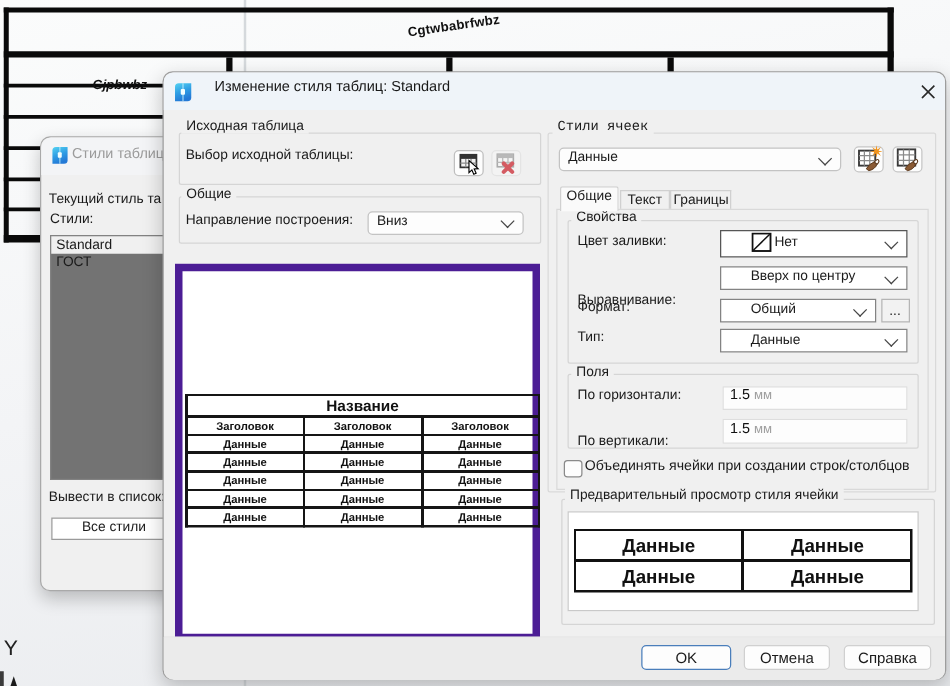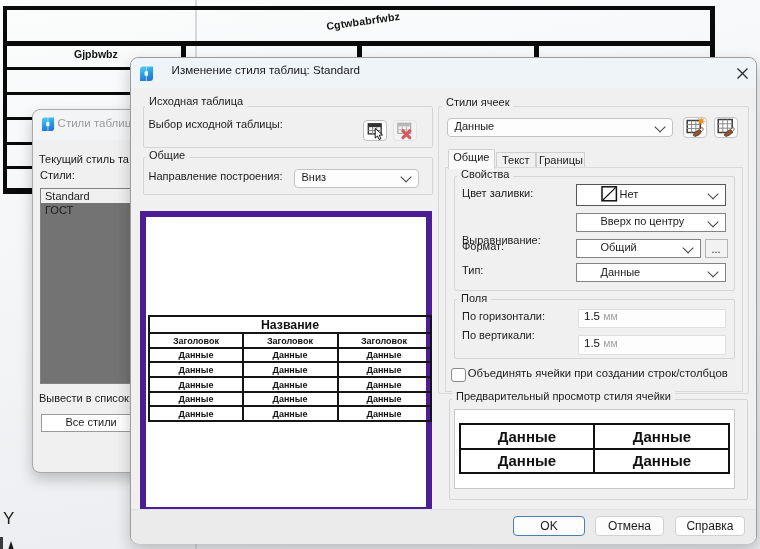--- a/index.html
+++ b/index.html
@@ -33,21 +33,21 @@
   <div class="ln" style="left:3px;top:188px;width:712px;height:6px;"></div>
   <div class="ln" style="left:181px;top:46px;width:5px;height:21px;"></div>
   <div class="ln" style="left:357px;top:46px;width:5px;height:21px;"></div>
   <div class="ln" style="left:534px;top:46px;width:5px;height:21px;"></div>
   <div class="ln" style="left:3px;top:67px;width:712px;height:2.5px;"></div>
   <div class="ln" style="left:3px;top:92px;width:712px;height:2.5px;"></div>
   <div class="ln" style="left:3px;top:117px;width:712px;height:2.5px;"></div>
   <div class="ln" style="left:3px;top:142px;width:712px;height:2.5px;"></div>
   <div class="ln" style="left:3px;top:166px;width:712px;height:2.5px;"></div>
   <div class="abs" style="left:326px;top:15px;font-size:10.5px;font-weight:600;color:#101010;transform:rotate(-8deg);letter-spacing:0.2px;">Cgtwbabrfwbz</div>
-  <div class="abs" style="left:74px;top:48px;font-size:10.5px;font-weight:600;color:#101010;">Gjpbwbz</div>
+  <div class="abs" style="left:74px;top:62px;font-size:10.5px;font-weight:600;color:#101010;font-style:italic;">Gjpbwbz</div>
 </div>
 
 <div class="abs" style="left:3px;top:509px;font-size:17px;color:#222;">Y</div>
 <div class="abs" style="left:0px;top:537px;width:2.5px;height:12px;background:#3a3a3a;"></div>
 <div class="abs" style="left:7.5px;top:541px;width:0;height:0;border-left:3.5px solid transparent;border-right:3.5px solid transparent;border-bottom:9px solid #1a1a1a;"></div>
 
 <div class="abs" style="left:32px;top:109px;width:125px;height:362px;background:#f0f0f0;border:1px solid #a9a9a9;border-radius:8px;box-shadow:0 6px 14px rgba(0,0,0,0.22);">
   <div class="abs" style="left:0;top:0;right:0;height:30px;background:#f3f4f6;border-radius:8px 8px 0 0;"></div>
   <svg class="abs" style="left:8px;top:7px;" width="14" height="15" viewBox="0 0 15 16">
     <defs>
@@ -152,21 +152,21 @@
           <text x="142" y="87.3" font-size="9">Данные</text>
           <text x="236" y="87.3" font-size="9">Данные</text>
         <text x="48" y="102" font-size="9">Данные</text>
           <text x="142" y="102" font-size="9">Данные</text>
           <text x="236" y="102" font-size="9">Данные</text>
       </g>
     </svg>
   </div>
 
   <div class="grp" style="left:307px;top:48.1px;width:308.5px;height:286px;border-color:#d9d9d9;"></div>
-  <div class="gcap" style="left:311px;top:38.2px;">Стили ячеек</div>
+  <div class="gcap" style="left:311px;top:38.2px;font-family:Liberation Mono, monospace;">Стили ячеек</div>
   <div class="combo11" style="left:315.5px;top:60.5px;width:226px;height:19.4px;">Данные<span class="chev"></span></div>
   <div class="btn" style="left:552px;top:59px;width:24px;height:21.5px;border-color:#c6c6c6;">
     <svg width="22" height="22" viewBox="0 0 22 22">
       <rect x="3.2" y="4.5" width="13" height="12" fill="#fff" stroke="#3a3a3a" stroke-width="1.5"></rect>
       <path d="M3.2,8.5 L16.2,8.5 M3.2,12.5 L16.2,12.5 M7.5,4.5 L7.5,16.5 M11.8,4.5 L11.8,16.5" stroke="#8a8a8a" stroke-width="1"></path>
       <path d="M17.20,0.20 L17.89,3.54 L20.74,1.66 L18.86,4.51 L22.20,5.20 L18.86,5.89 L20.74,8.74 L17.89,6.86 L17.20,10.20 L16.51,6.86 L13.66,8.74 L15.54,5.89 L12.20,5.20 L15.54,4.51 L13.66,1.66 L16.51,3.54 Z" fill="#f0931c"></path>
       <path d="M9,19 Q12,14.5 15.5,13.5 L17.5,15.5 Q16,19.5 11,20.5 Z" fill="#8a5a34" stroke="#5d3a1e" stroke-width="0.8"></path>
       <path d="M15.5,13.5 L17,12 Q18.5,11 19,12.5 Q19.5,13.5 18.5,14.5 L17.5,15.5 Z" fill="#fff" stroke="#5d3a1e" stroke-width="0.9"></path>
     </svg>
   </div>
@@ -197,21 +197,21 @@
     </svg>Нет<span class="chev"></span>
   </div>
   <div class="comboC" style="left:444.5px;top:155.5px;width:150px;height:19px;">Вверх по центру<span class="chev"></span></div>
   <div class="comboC" style="left:444.5px;top:181.5px;width:125px;height:19px;">Общий<span class="chev"></span></div>
   <div class="btn" style="left:573.5px;top:181.5px;width:23px;height:19px;border-color:#b5b5b5;background:#f2f2f2;border-radius:0;font-size:11px;">...</div>
   <div class="comboC" style="left:444.5px;top:205.8px;width:150px;height:19px;">Данные<span class="chev"></span></div>
 
   <div class="grp" style="left:322.5px;top:241.5px;width:279px;height:58px;"></div>
   <div class="gcap" style="left:326px;top:234.4px;">Поля</div>
   <div class="lbl" style="left:331px;top:252.4px;">По горизонтали:</div>
-  <div class="lbl" style="left:331px;top:271px;">По вертикали:</div>
+  <div class="lbl" style="left:331px;top:289px;">По вертикали:</div>
   <div class="abs" style="left:446.5px;top:251px;width:148px;height:19.5px;background:#fdfdfd;border:1px solid #dedede;box-sizing:border-box;font-size:11.5px;padding:0.5px 0 0 5.5px;color:#111;">1.5 <span style="color:#a0a0a0;font-size:10.5px;">мм</span></div>
   <div class="abs" style="left:446.5px;top:277.5px;width:148px;height:19.5px;background:#fdfdfd;border:1px solid #dedede;box-sizing:border-box;font-size:11.5px;padding:0.5px 0 0 5.5px;color:#111;">1.5 <span style="color:#a0a0a0;font-size:10.5px;">мм</span></div>
 
   <div class="abs" style="left:320.3px;top:310.1px;width:14.6px;height:14.6px;border:1px solid #8a8a8a;border-radius:3px;background:#fdfdfd;box-sizing:border-box;"></div>
   <div class="lbl" style="left:336.8px;top:309.4px;font-size:11.3px;">Объединять ячейки при создании строк/столбцов</div>
 
   <div class="grp" style="left:317.5px;top:341px;width:297px;height:99px;"></div>
   <div class="gcap" style="left:321px;top:332.4px;">Предварительный просмотр стиля ячейки</div>
   <div class="abs" style="left:322.5px;top:351.5px;width:281px;height:80px;background:#fff;border:1px solid #c9c9c9;box-sizing:border-box;">
     <svg class="abs" style="left:4.5px;top:13px;" width="271" height="51" viewBox="0 0 271 51">

